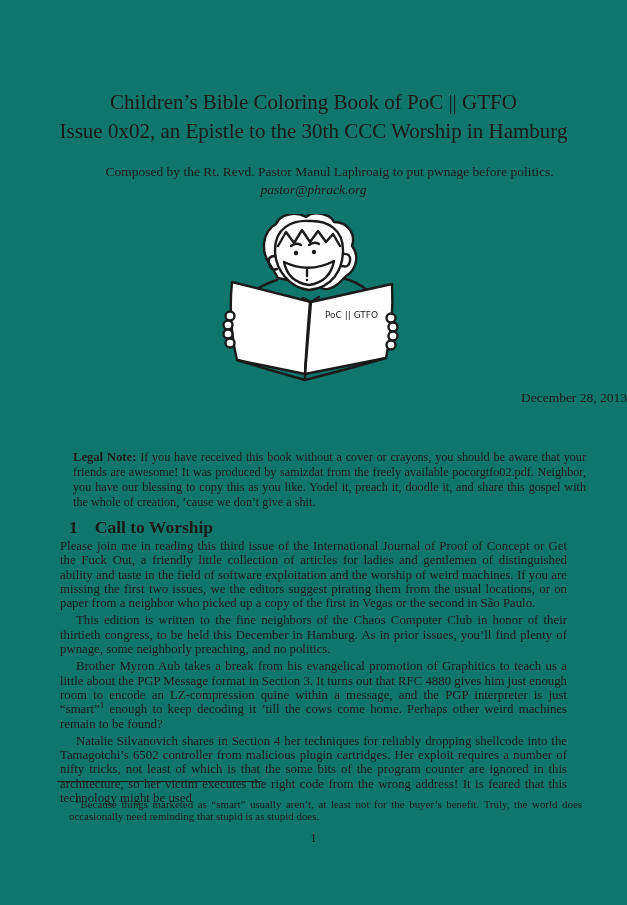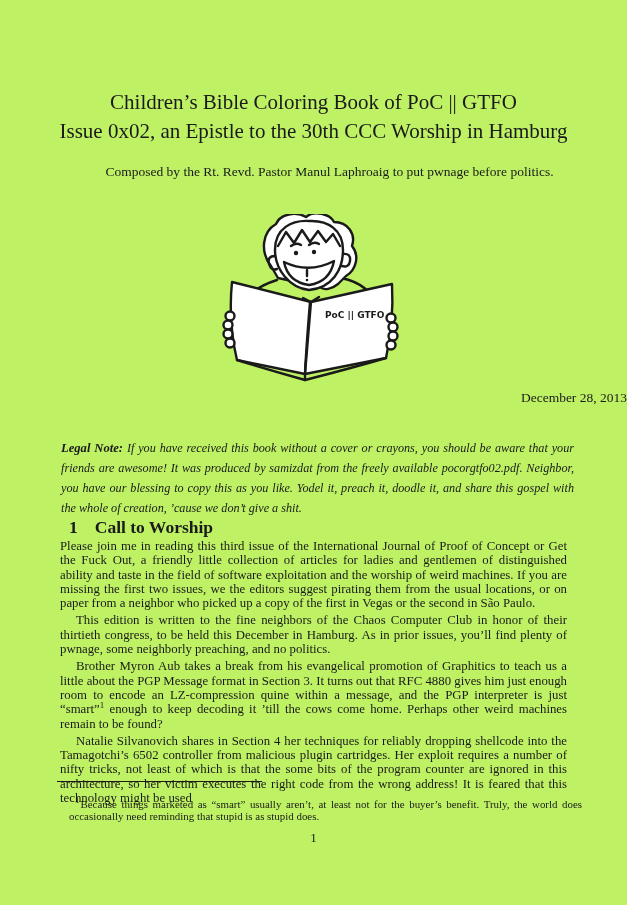--- a/index.html
+++ b/index.html
@@ -1,31 +1,31 @@
 <!DOCTYPE html>
 <html><head>
 <meta charset="utf-8">
 <style>
   html,body { margin:0; padding:0; background:#ffffff; }
   .page {
-    position:relative; width:627px; height:905px; background:#bef264;
+    position:relative; width:627px; height:905px; background:#0f766e;
     color:#1a1a1a; font-family:"Liberation Serif", serif; overflow:hidden;
   }
   .title-block { position:absolute; top:88px; left:0; width:627px; text-align:center; }
   .title-block h1 { margin:0; font-size:21px; line-height:29px; font-weight:normal; }
   .byline { position:absolute; top:164px; left:0; width:627px; text-align:center;
             font-size:13.5px; margin:0;padding-left:16px; }
   .email  { position:absolute; top:182px; left:0; width:627px; text-align:center;
             font-size:13.5px; font-style:italic; margin:0; }
   .figure { position:absolute; top:214px; left:0; width:627px; margin:0;
-            display:flex; justify-content:center;font-weight:bold; }
+            display:flex; justify-content:center; }
   .pubdate { position:absolute; top:390px; left:0; width:627px; text-align:right;
              font-size:13.5px; margin:0; }
-  .legal { position:absolute; top:434px; left:57px; width:513px; margin:4px;
-           font-size:12.2px; line-height:20px; text-align:justify;font-style:italic; }
+  .legal { position:absolute; top:434px; left:57px; width:513px; margin:16px;
+           font-size:12.2px; line-height:15px; text-align:justify; }
   .legal b { font-size:12.6px; }
   .section-heading { position:absolute; top:505px; left:57px; margin:12px;
                      font-size:17.5px; font-weight:bold; }
   .section-heading .secnum { display:inline-block; margin-right:17px; }
   .bodytext { position:absolute; top:536px; left:57px; width:513px;
               font-size:12.8px; line-height:14.3px; text-align:justify; }
   .bodytext p { margin:3px; text-indent:16px; }
   .bodytext p.noindent { text-indent:0; }
   .bodytext sup, .footnote sup { font-size:9px; line-height:0; }
   .fn-rule { position:absolute; top:781px; left:57px; width:205px; height:0;
@@ -46,20 +46,21 @@
 <body>
 
 <div class="page">
 
   <div class="title-block">
     <h1>Children’s Bible Coloring Book of PoC || GTFO</h1>
     <h1>Issue 0x02, an Epistle to the 30th CCC Worship in Hamburg</h1>
   </div>
 
   <p class="byline">Composed by the Rt. Revd. Pastor Manul Laphroaig to put pwnage before politics.</p>
+  <p class="email">pastor@phrack.org</p>
 
   <div class="figure">
     <svg width="200" height="172" viewBox="0 0 200 172">
 
       <path class="ink" d="M63 66 C44 72 32 82 30 94"></path>
       <path class="ink" d="M127 64 C148 68 160 80 162 92"></path>
 
       <path class="inkfill" d="M57 52 C46 38 48 18 62 10 C66 0 82 -3 92 3 C100 -4 116 0 120 8
                C134 8 142 20 138 32 C146 42 142 56 132 62 L124 70
                C118 75 110 77 106 73 L64 64 Z"></path>

